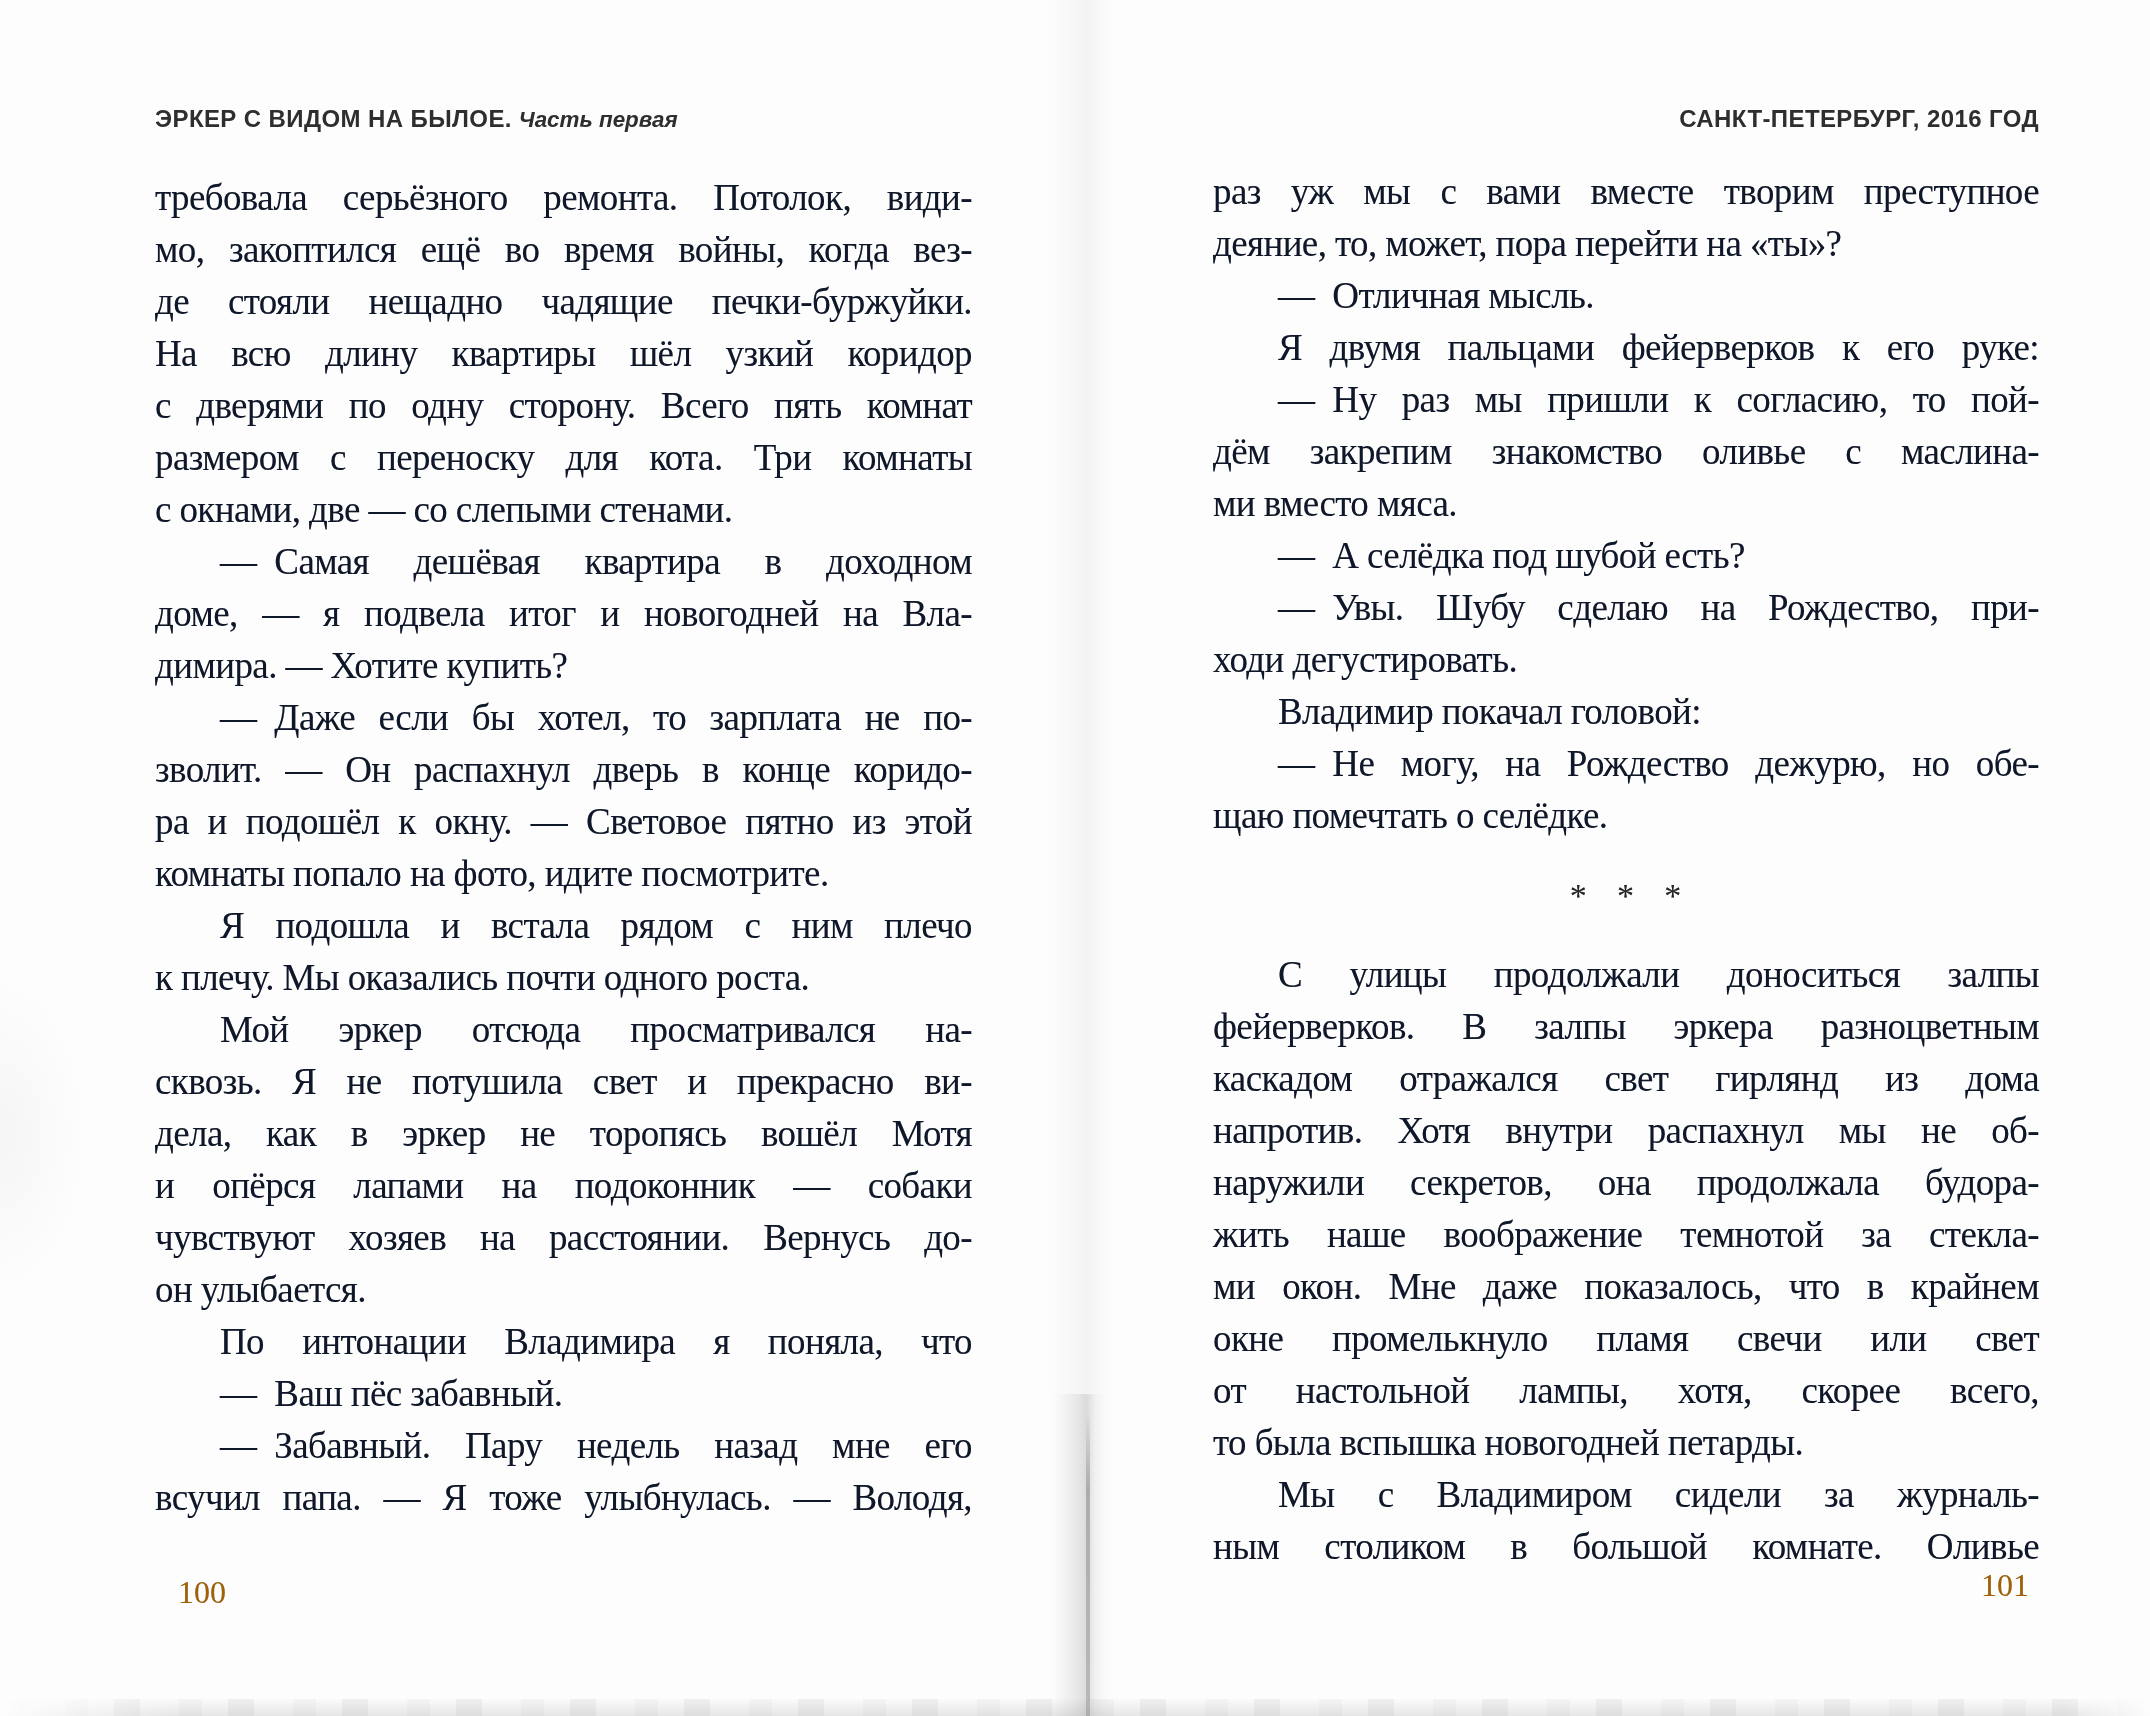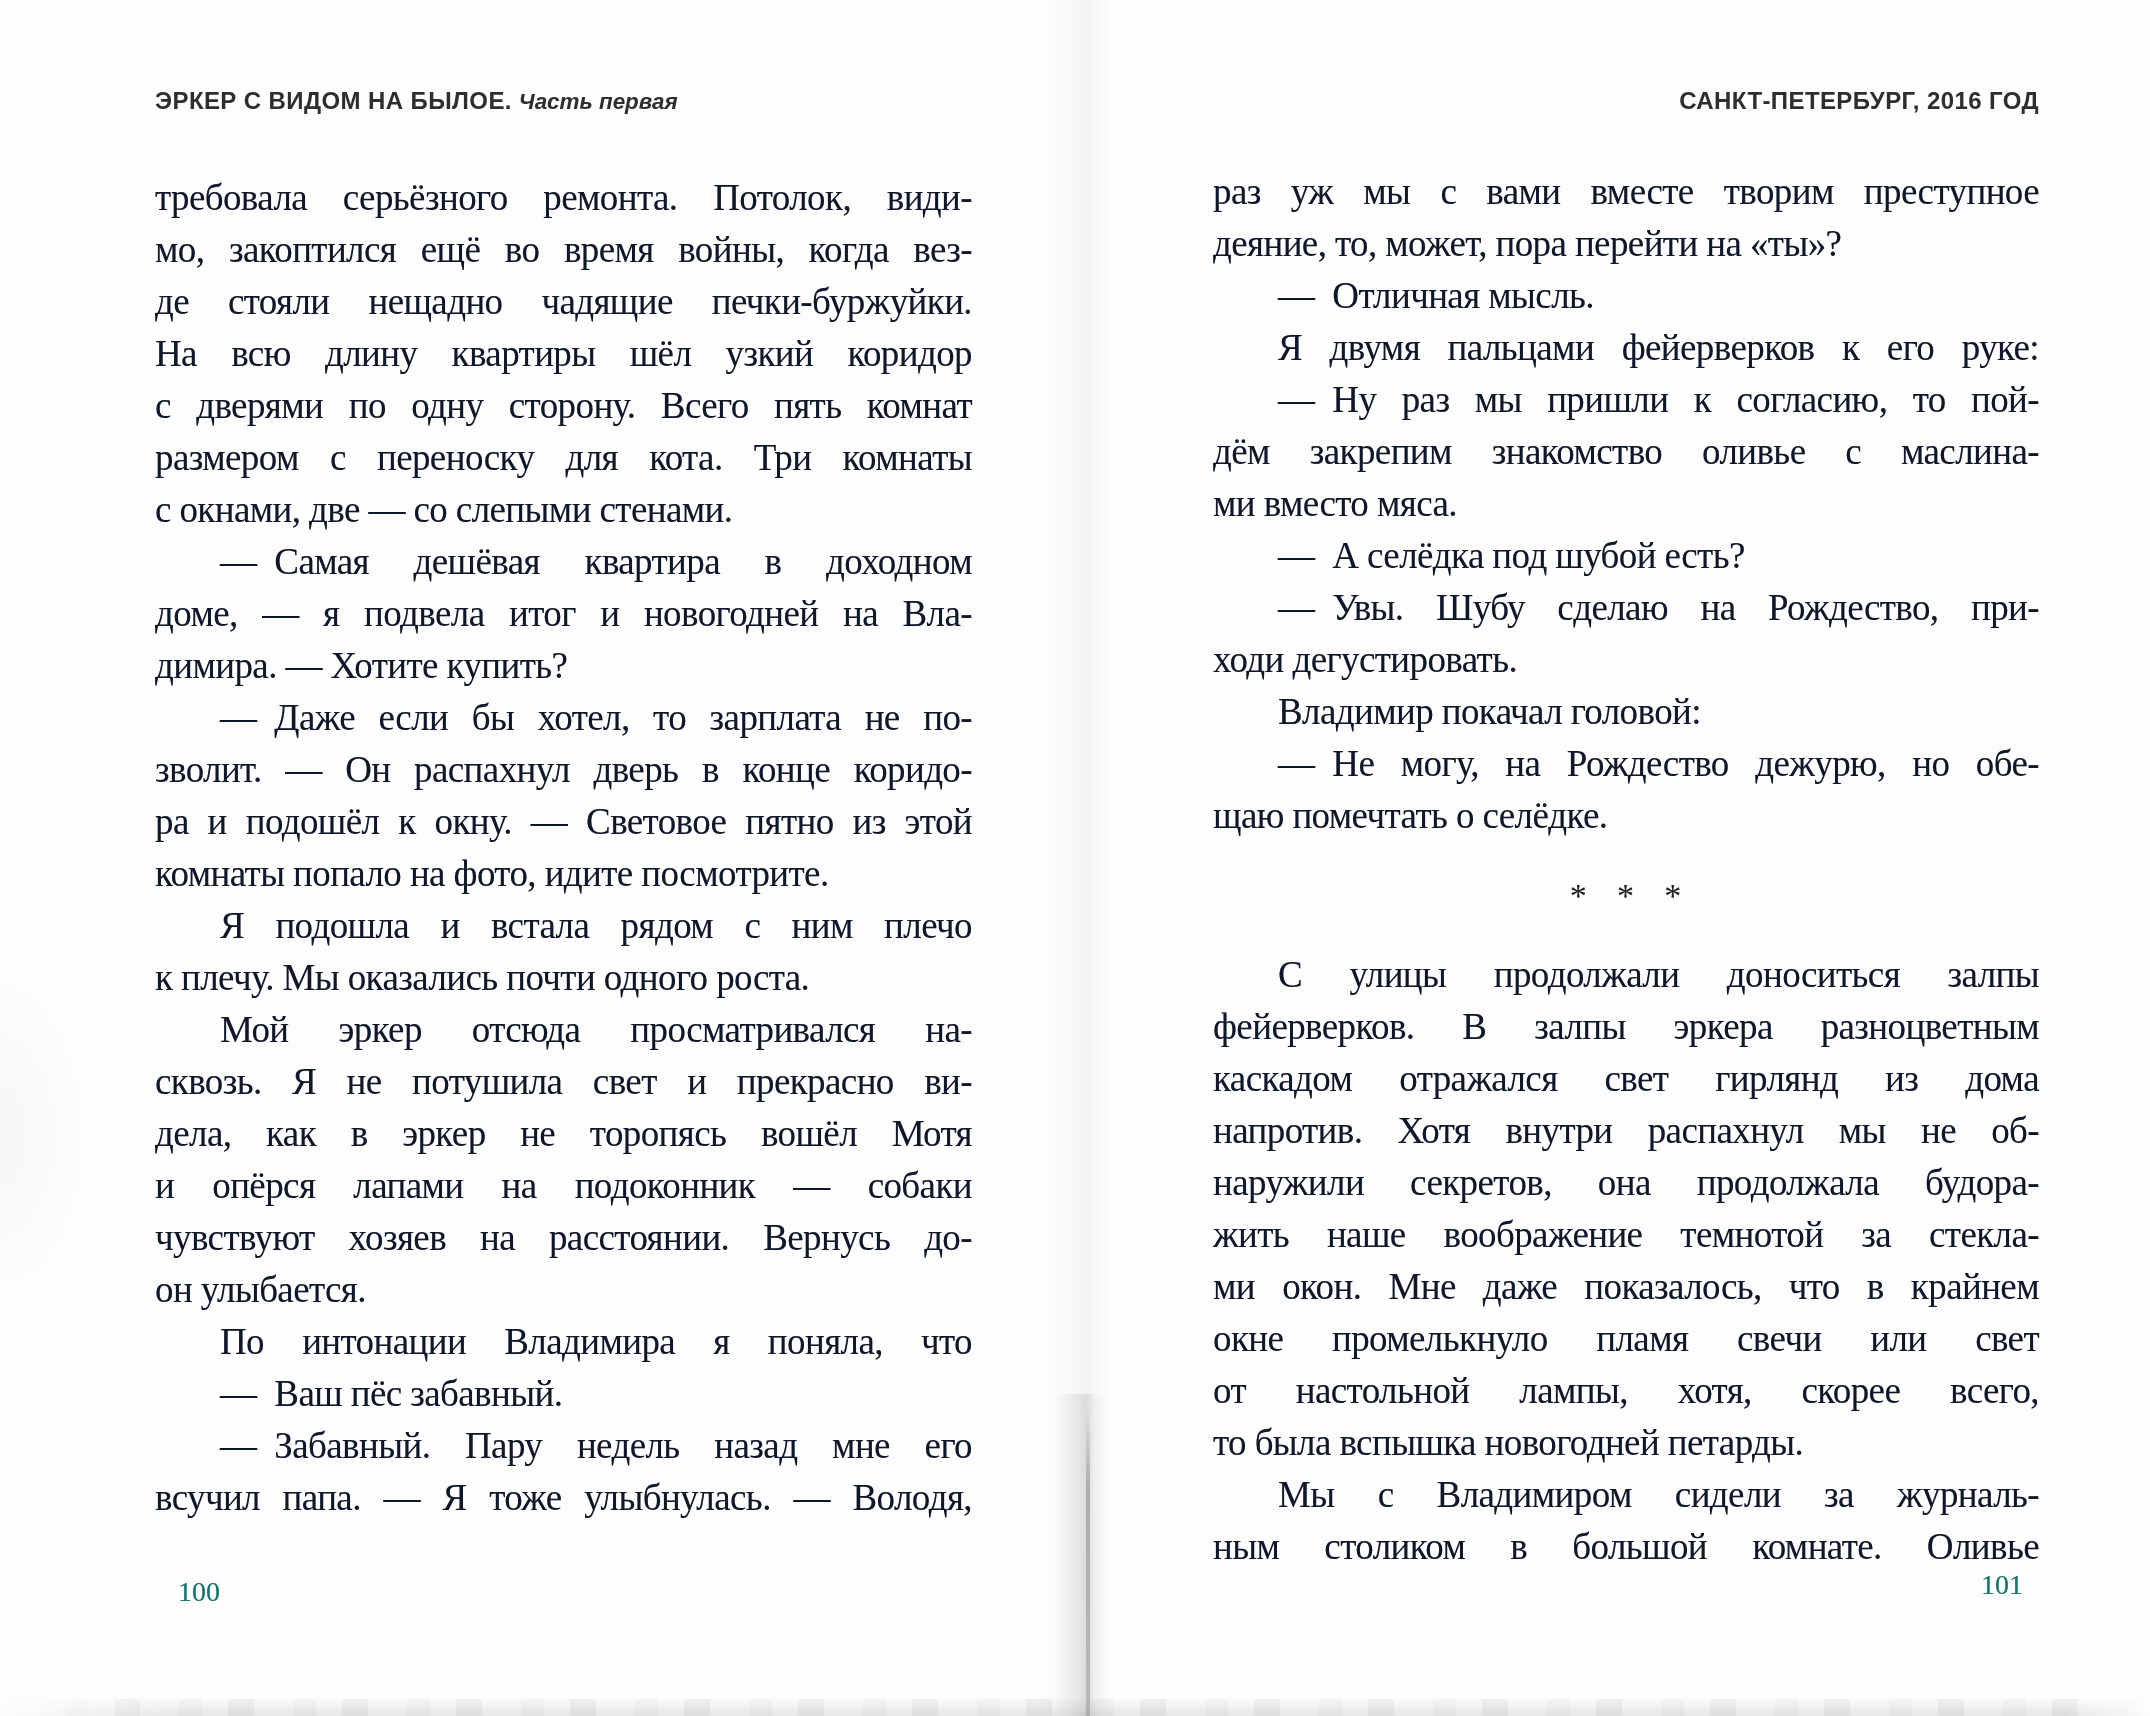--- a/index.html
+++ b/index.html
@@ -2,21 +2,21 @@
 <html style="font-size:6.9px"><head>
 <meta charset="utf-8">
 <style>
   html,body { margin:0; padding:0; background:#ffffff; }
   .spread {
     position:relative; width:2151px; height:1717px;
     background:#fdfdfd; overflow:hidden;
     font-family:"Liberation Serif","DejaVu Serif",serif;
   }
   .running-head {
-    position:absolute; top:86px; height:30px; line-height:30px;
+    position:absolute; top:104px; height:30px; line-height:30px;
     font-family:"Liberation Sans","DejaVu Sans",sans-serif;
     font-weight:bold; font-size:24px; letter-spacing:0.4px; color:#2e2e2e;
     white-space:nowrap;
   }
   #head-left { left:155px; }
   #head-right { left:1213px; width:826px; text-align:right; }
   .head-part { font-style:italic; font-size:22.4px; letter-spacing:0; margin-left:6.9px; }
 
   .page-body { position:absolute; width:817px; }
   #left-body  { left:155px;  top:172px; }
@@ -30,21 +30,21 @@
   .line.plast { text-align-last:left; }
   .line.indent { text-indent:65px; }
 
   .divider {
     line-height:52px; margin:27.5px 0; text-align:center;
     font-size:34px; color:#232323; word-spacing:20px; letter-spacing:0.9px;
     text-shadow:0 0 0.4px rgba(20,20,20,0.35);
   }
 
   .pagenum {
-    position:absolute; font-size:28px; line-height:34px; color:#0f766e;
+    position:absolute; font-size:32px; line-height:34px; color:#a16207;
     text-shadow:0 0 0.4px rgba(20,20,20,0.3);
   }
   #pn-left  { left:178px;  top:1575px; }
   #pn-right { left:1981px; top:1568px; }
 
   
   .gutter-soft {
     position:absolute; left:1045px; top:0; width:69px; height:1717px;
     background:linear-gradient(to right, rgba(90,90,90,0) 0%, rgba(90,90,90,0.035) 40%, rgba(90,90,90,0.06) 60%, rgba(90,90,90,0) 100%);
   }

